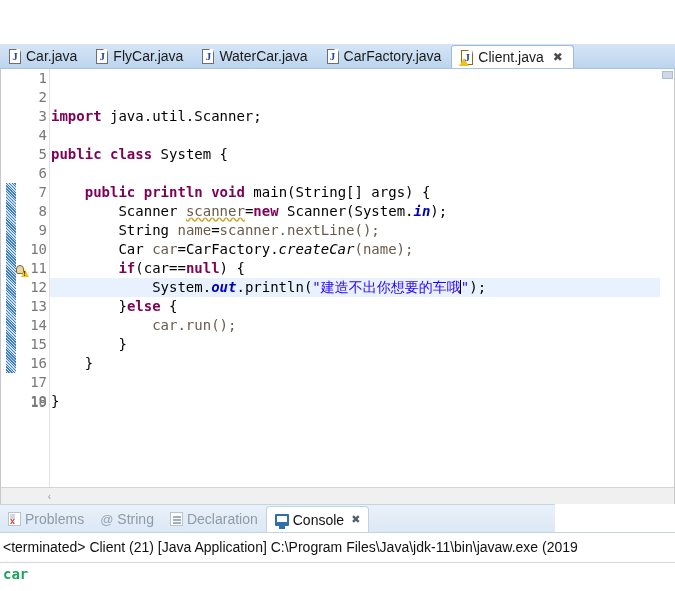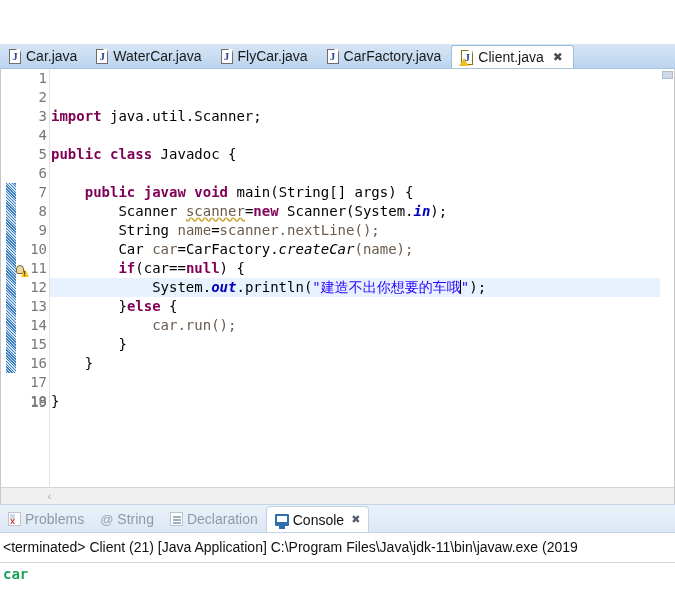--- a/index.html
+++ b/index.html
@@ -264,21 +264,21 @@
     right: 1px; top: 2px;
     width: 11px; height: 8px;
     background: #cdd9e8;
     border: 1px solid #aabdd4;
   }
 
   
   .view-tabbar {
     position: absolute;
     top: 460px; left: 0;
-    width: 675px;
+    width: 555px;
     height: 28px;
     background: linear-gradient(to bottom, #eaf1f9 0%, #dce8f5 100%);
     display: flex;
     align-items: flex-end;
     border-top: 1px solid #c3d5e8;
   }
   .vtab {
     display: flex;
     align-items: center;
     gap: 4px;
@@ -420,25 +420,25 @@
 
 <div id="app">
 
   <div class="editor-tabbar">
     <div class="etab">
       <span class="ico-java"></span>
       <span class="etab-label">Car.java</span>
     </div>
     <div class="etab">
       <span class="ico-java"></span>
-      <span class="etab-label">WaterCar.java</span>
+      <span class="etab-label">FlyCar.java</span>
     </div>
     <div class="etab">
       <span class="ico-java"></span>
-      <span class="etab-label">FlyCar.java</span>
+      <span class="etab-label">WaterCar.java</span>
     </div>
     <div class="etab">
       <span class="ico-java"></span>
       <span class="etab-label">CarFactory.java</span>
     </div>
     <div class="etab active">
       <span class="ico-java warn">
         <span class="warnbadge"></span>
       </span>
       <span class="etab-label">Client.java</span>
@@ -484,25 +484,25 @@
 
     <div class="code">
 
 
       <div class="cline" style="top:19px;"></div>
 
       <div class="cline" style="top:38px;"><span class="kw">import</span><span> java.util.Scanner;</span></div>
 
       <div class="cline" style="top:57px;"></div>
 
-      <div class="cline" style="top:76px;"><span class="kw">public</span><span> </span><span class="kw">class</span><span> </span><span>Javadoc {</span></div>
+      <div class="cline" style="top:76px;"><span class="kw">public</span><span> </span><span class="kw">class</span><span> </span><span>System {</span></div>
 
       <div class="cline" style="top:95px;"></div>
 
-      <div class="cline" style="top:114px;"><span>    </span><span class="kw">public</span><span> </span><span class="kw">javaw</span><span> </span><span class="kw">void</span><span> </span><span>main(String[] args) {</span></div>
+      <div class="cline" style="top:114px;"><span>    </span><span class="kw">public</span><span> </span><span class="kw">println</span><span> </span><span class="kw">void</span><span> </span><span>main(String[] args) {</span></div>
 
       <div class="cline" style="top:133px;"><span>        </span><span>Scanner </span><span class="local squig">scanner</span><span>=</span><span class="kw">new</span><span> Scanner(System.</span><span class="field">in</span><span>);</span></div>
 
       <div class="cline" style="top:152px;"><span>        </span><span>String </span><span class="local">name</span><span>=</span><span class="local">scanner.nextLine();</span></div>
 
       <div class="cline" style="top:171px;"><span>        </span><span>Car </span><span class="local">car</span><span>=</span><span>CarFactory.</span><span class="statm">createCar</span><span class="local">(name);</span></div>
 
       <div class="cline" style="top:190px;"><span>        </span><span class="kw">if</span><span>(car==</span><span class="kw">null</span><span>) {</span></div>
 
       <div class="cline hl" style="top:209px;"><span>            </span><span>System.</span><span class="field">out</span><span>.println(</span><span class="str">"</span><span class="str">建造不出你想要的车哦</span><span class="caret"></span><span class="str">"</span><span>);</span></div>

